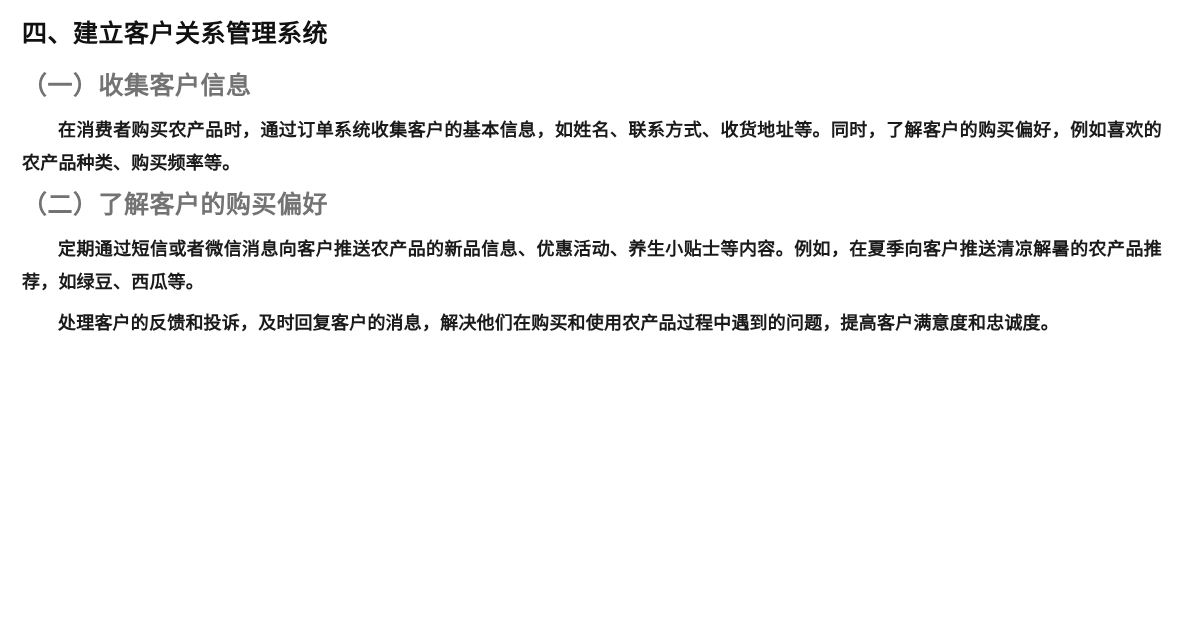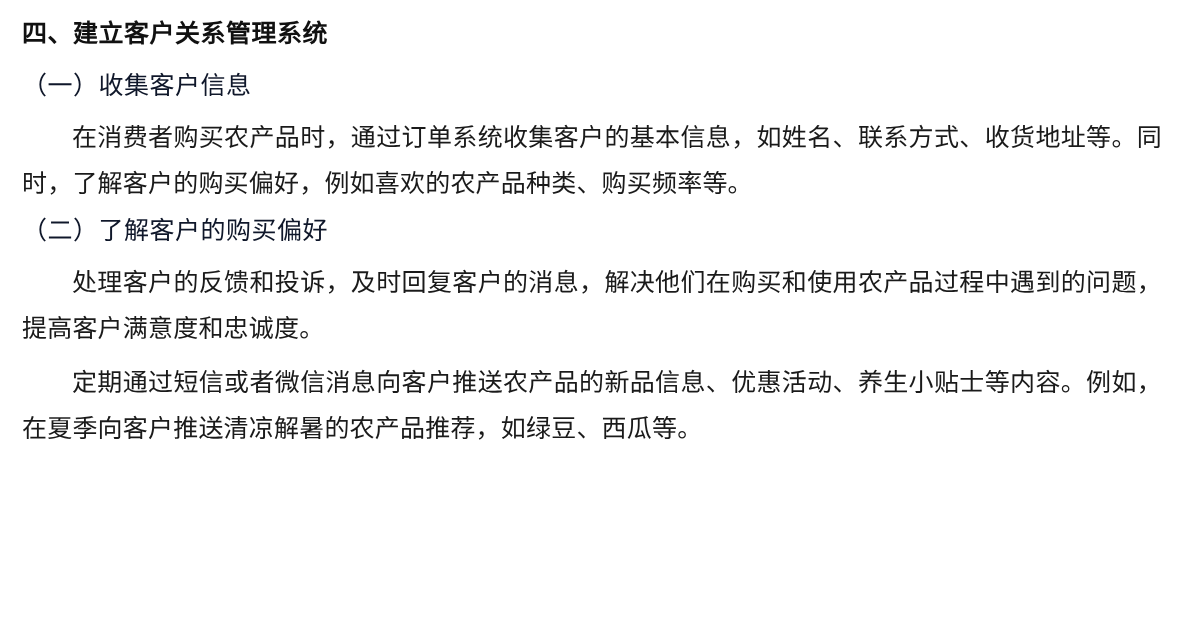--- a/index.html
+++ b/index.html
@@ -24,47 +24,48 @@
   .h-main {
     font-size: 25px;
     font-weight: bold;
     letter-spacing: 0.5px;
     color: #111111;
     margin: 0 0 22px 0;
     line-height: 1.2;
   }
   .h-sub {
     font-size: 25px;
-    font-weight: normal;
+    font-weight: bold;
     letter-spacing: 0.5px;
-    color: #0f172a;
+    color: #737373;
     margin: 0 0 14px 0;
     line-height: 1.2;
   }
   .para {
-    font-size: 25px;
+    font-size: 18px;
     line-height: 1.85;
     color: #1a1a1a;
     margin: 0 0 8px 0;
     text-indent: 2em;
     letter-spacing: 0.2px;
     text-align: justify;
     text-justify: inter-ideograph;
+    font-weight: bold;
   }
 </style>
 </head>
 <body>
 
 <div class="page">
 
   <h1 class="h-main">四、建立客户关系管理系统</h1>
 
   <h2 class="h-sub">（一）收集客户信息</h2>
 
   <p class="para">在消费者购买农产品时，通过订单系统收集客户的基本信息，如姓名、联系方式、收货地址等。同时，了解客户的购买偏好，例如喜欢的农产品种类、购买频率等。</p>
 
   <h2 class="h-sub">（二）了解客户的购买偏好</h2>
 
+  <p class="para">定期通过短信或者微信消息向客户推送农产品的新品信息、优惠活动、养生小贴士等内容。例如，在夏季向客户推送清凉解暑的农产品推荐，如绿豆、西瓜等。</p>
+
   <p class="para">处理客户的反馈和投诉，及时回复客户的消息，解决他们在购买和使用农产品过程中遇到的问题，提高客户满意度和忠诚度。</p>
-
-  <p class="para">定期通过短信或者微信消息向客户推送农产品的新品信息、优惠活动、养生小贴士等内容。例如，在夏季向客户推送清凉解暑的农产品推荐，如绿豆、西瓜等。</p>
 
 </div>
 
 </body></html>

